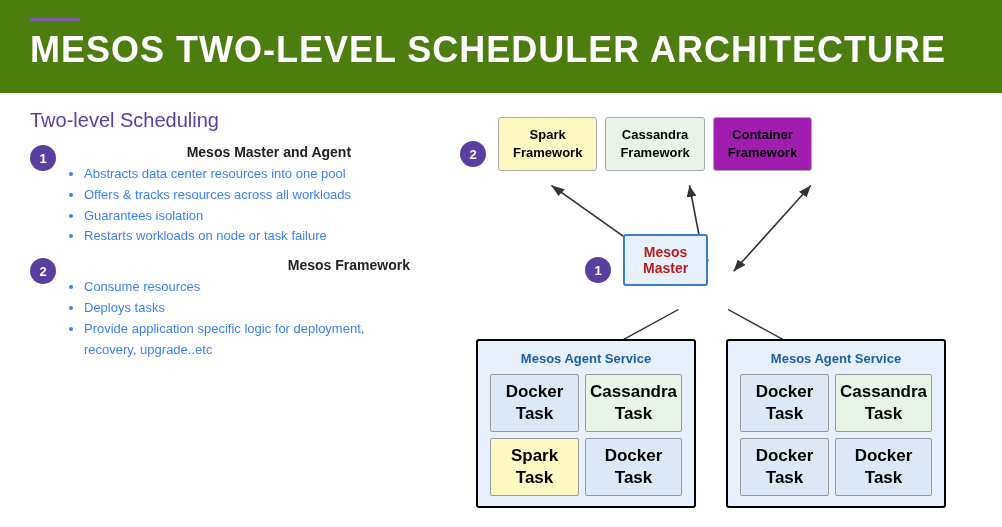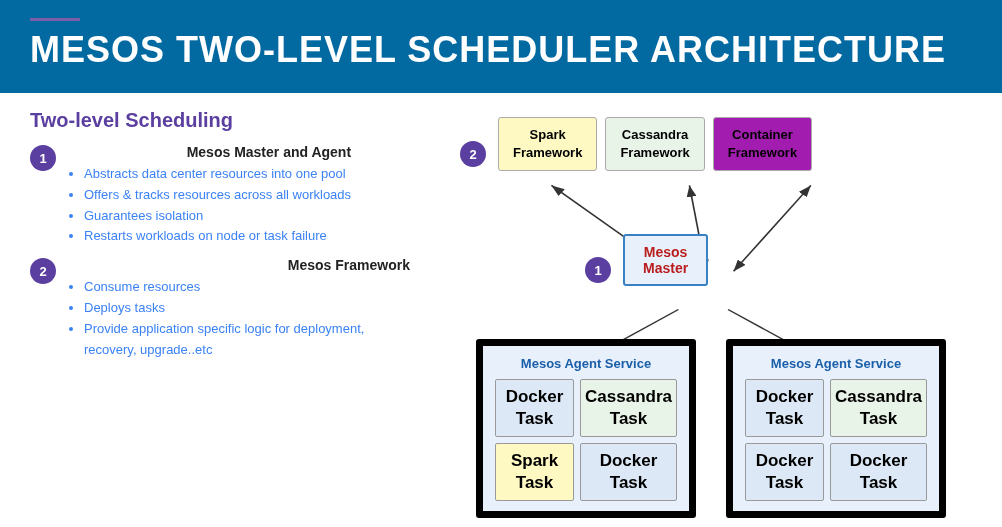--- a/index.html
+++ b/index.html
@@ -6,21 +6,21 @@
     body {
       font-family: 'Arial', sans-serif;
       width: 1002px;
       height: 527px;
       overflow: hidden;
       background: #fff;
     }
 
     
     .header {
-      background: #0369a1;
+      background: #4d7c0f;
       padding: 18px 30px 22px 30px;
       position: relative;
     }
     .header-accent {
       width: 50px;
       height: 3px;
       background: #7b5ea7;
       margin-bottom: 8px;
     }
     .header-title {
@@ -39,21 +39,21 @@
       height: calc(527px - 100px);
     }
 
     
     .left-panel {
       width: 380px;
       flex-shrink: 0;
     }
     .section-title {
       font-size: 20px;
-      font-weight: 700;
+      font-weight: 400;
       color: #5b3fa0;
       margin-bottom: 12px;
     }
 
     .numbered-item {
       display: flex;
       align-items: flex-start;
       margin-bottom: 10px;
       gap: 10px;
     }
@@ -143,21 +143,21 @@
     .agent-boxes {
       position: absolute;
       top: 230px;
       left: 10px;
       right: 0;
       display: flex;
       gap: 30px;
       justify-content: center;
     }
     .agent-box {
-      border: 7px solid #000000;
+      border: 2px solid #000000;
       border-radius: 3px;
       padding: 10px 12px;
       background: #e8f0fc;
       width: 220px;
     }
     .agent-box-title {
       font-size: 13px;
       font-weight: 700;
       color: #1a5fa8;
       text-align: center;

